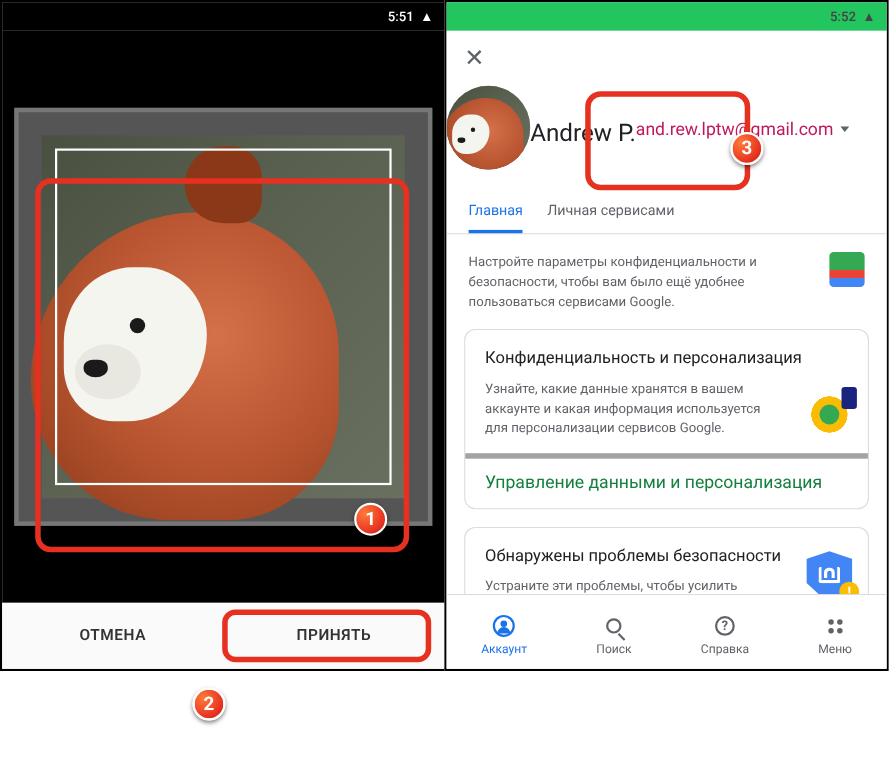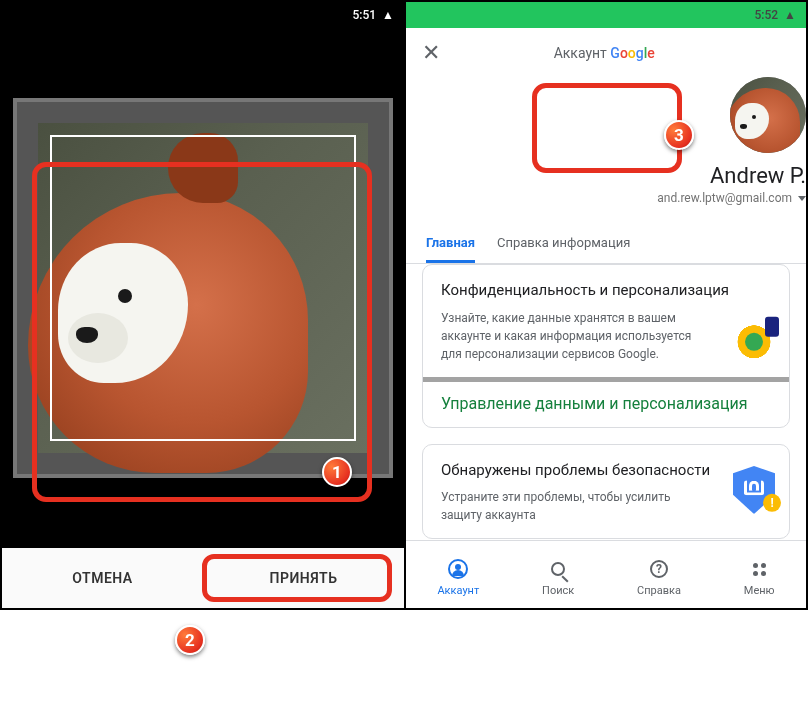--- a/index.html
+++ b/index.html
@@ -29,35 +29,35 @@
     .action-btn { flex: 1; display: flex; align-items: center; justify-content: center; font-size: 14px; font-weight: 600; letter-spacing: 0.5px; color: #333; cursor: pointer; }
     .highlight-accept { position: absolute; bottom: 6px; left: 200px; width: 190px; height: 48px; border: 5px solid #e63020; border-radius: 12px; z-index: 50; }
 
     
     .right-content { position: absolute; top: 26px; left: 0; right: 0; bottom: 68px; background: #fff; overflow: hidden; }
     .header-row { padding: 12px 16px 4px; display: flex; align-items: center; }
     .close-x { font-size: 22px; color: #5f6368; cursor: pointer; }
     .header-title { flex: 1; text-align: center; font-size: 14px; color: #5f6368; }
     .g-logo { font-weight: 500; }
     .g-b { color: #4285F4; } .g-r { color: #EA4335; } .g-y { color: #FBBC04; } .g-g { color: #34A853; }
-    .avatar-wrap { display: flex; flex-direction: column; align-items: flex-end; margin-top: 8px; }
+    .avatar-wrap { display: flex; flex-direction: row; align-items: center; margin-top: 8px; }
     .avatar { width: 76px; height: 76px; border-radius: 50%; overflow: hidden; position: relative; background: #888; }
     .avatar .panda-bg { inset: 0; }
     .avatar .panda-body { bottom: -10px; left: -5px; width: 75px; height: 75px; }
     .avatar .panda-face { bottom: 14px; left: 5px; width: 34px; height: 36px; }
     .avatar .panda-nose { bottom: 24px; left: 10px; width: 7px; height: 5px; }
     .avatar .panda-eye { bottom: 34px; left: 22px; width: 4px; height: 4px; }
     .highlight-avatar { position: absolute; top: 55px; left: 126px; width: 150px; height: 90px; border: 5px solid #e63020; border-radius: 14px; z-index: 50; }
     .user-name { font-size: 22px; color: #202124; margin-top: 10px; font-weight: 400; }
-    .user-email-row { display: flex; align-items: center; gap: 6px; margin-top: 3px; color: #737373; font-size: 12px; cursor: pointer; }
+    .user-email-row { display: flex; align-items: center; gap: 6px; margin-top: 3px; color: #be185d; font-size: 16px; cursor: pointer; }
     .chev-down { width: 0; height: 0; border-left: 4px solid transparent; border-right: 4px solid transparent; border-top: 5px solid #5f6368; }
 
     .tabs { display: flex; margin-top: 20px; border-bottom: 1px solid #dadce0; padding: 0 20px; gap: 22px; }
     .tab { font-size: 13px; color: #5f6368; padding: 10px 0; cursor: pointer; white-space: nowrap; }
-    .tab.active { color: #1a73e8; font-weight: 700; border-bottom: 3px solid #1a73e8; }
+    .tab.active { color: #1a73e8; font-weight: 400; border-bottom: 3px solid #1a73e8; }
     .tab.fade { opacity: 0.5; }
 
     .intro-text { padding: 16px 20px; font-size: 12px; color: #5f6368; line-height: 1.5; display: flex; gap: 16px; }
     .intro-icon { width: 32px; height: 32px; flex-shrink: 0; background: linear-gradient(to bottom, #34A853 0%, #34A853 50%, #EA4335 50%, #EA4335 75%, #4285F4 75%); border-radius: 4px; }
 
     .card { margin: 0 16px 16px; border: 1px solid #dadce0; border-radius: 10px; padding: 16px 18px 14px; position: relative; }
     .card-title { font-size: 15px; color: #202124; font-weight: 400; margin-bottom: 8px; line-height: 1.3; }
     .card-desc { font-size: 12px; color: #5f6368; line-height: 1.5; max-width: 260px; }
     .card-link { display: block; margin-top: 14px; padding-top: 12px; border-top: 5px solid #a3a3a3; font-size: 16px; color: #15803d; cursor: pointer; margin-left: -18px; margin-right: -18px; padding-left: 18px; }
     .card-icon { position: absolute; right: 14px; top: 50%; transform: translateY(-60%); width: 42px; height: 42px; }
@@ -123,46 +123,47 @@
 </div>
 
 <div class="phone phone-right">
   <div class="status-bar light">
     <span>5:52</span>
     <span class="sig">▲</span>
   </div>
   <div class="right-content">
     <div class="header-row">
       <span class="close-x">✕</span>
-      <span class="header-title">
-        <span>Аккаунт </span><span class="g-logo"><span class="g-b">G</span><span class="g-r">o</span><span class="g-y">o</span><span class="g-b">g</span><span class="g-g">l</span><span class="g-r">e</span></span>
-      </span>
       <span style="width:22px"></span>
     </div>
     <div class="avatar-wrap">
       <div class="avatar">
         <div class="panda-bg"></div>
         <div class="panda-body"></div>
         <div class="panda-face"></div>
         <div class="panda-nose"></div>
         <div class="panda-eye"></div>
       </div>
       <div class="user-name">Andrew P.</div>
       <div class="user-email-row">
         <span>and.rew.lptw@gmail.com</span>
         <span class="chev-down"></span>
       </div>
     </div>
     <div class="highlight-avatar"></div>
 
     <div class="tabs">
       <div class="tab active">Главная</div>
-      <div class="tab">Справка информация</div>
-    </div>
-
+      <div class="tab">Личная сервисами</div>
+    </div>
+
+    <div class="intro-text">
+      <span>Настройте параметры конфиденциальности и безопасности, чтобы вам было ещё удобнее пользоваться сервисами Google.</span>
+      <span class="intro-icon"></span>
+    </div>
 
     <div class="card">
       <div class="card-title">Конфиденциальность и персонализация</div>
       <div class="card-desc">Узнайте, какие данные хранятся в вашем аккаунте и какая информация используется для персонализации сервисов Google.</div>
       <div class="card-icon icon-privacy"></div>
       <a class="card-link">Управление данными и персонализация</a>
     </div>
 
     <div class="card">
       <div class="card-title">Обнаружены проблемы безопасности</div>

